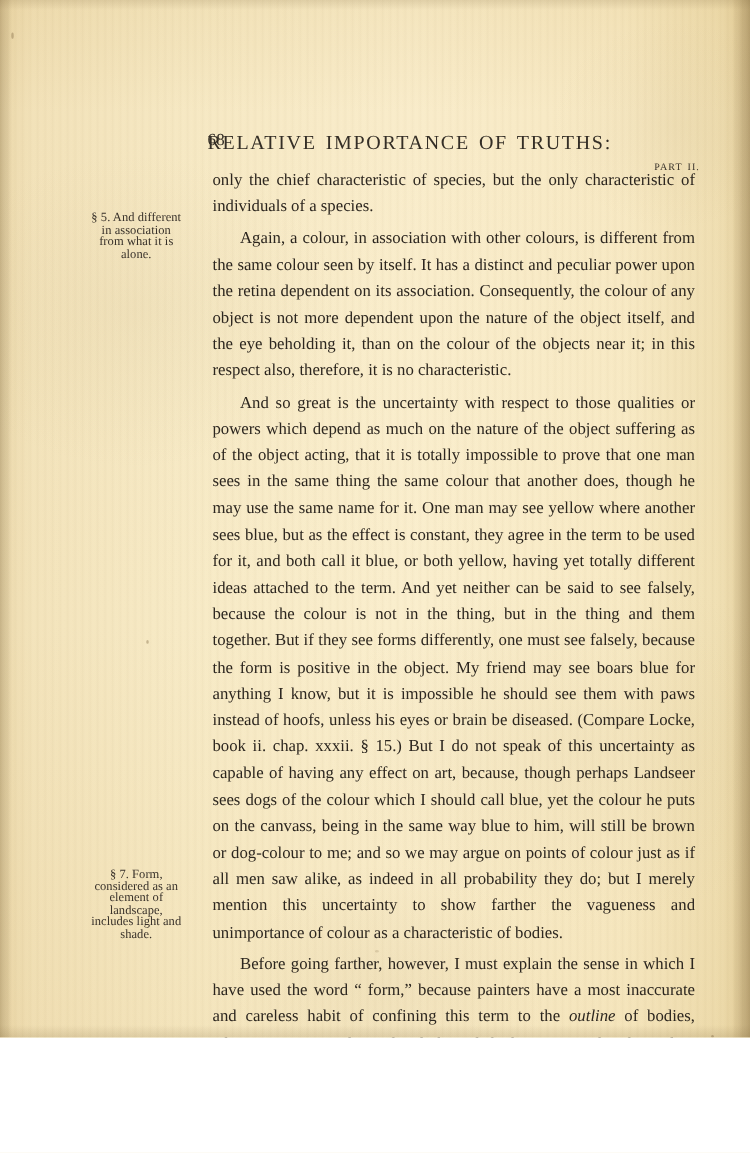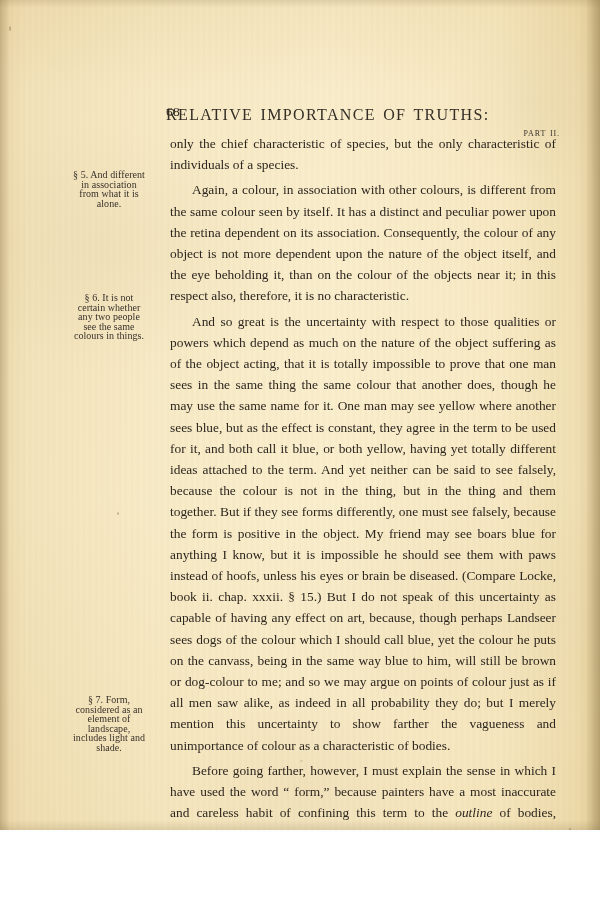--- a/index.html
+++ b/index.html
@@ -184,21 +184,20 @@
   <div class="speck" style="left:9px; top:26px; width:2px; height:5px;"></div>
   <div class="speck" style="left:300px; top:760px; width:3px; height:2px; opacity:.5;"></div>
 
   <div class="running-head">
     <span class="rh-folio">68</span>
     <span class="rh-title">Relative Importance of Truths:</span>
     <span class="rh-part">Part II.</span>
   </div>
 
   <div class="margin-note" id="note-5">§ 5.  And different in association from what it is alone.</div>
-  <div class="margin-note" id="note-6">§ 6.  It is not certain whether any two people see the same colours in things.</div>
   <div class="margin-note" id="note-7">§ 7.  Form, considered as an element of landscape, includes light and shade.</div>
 
   <div id="body-column">
     <p class="para cont">only the chief characteristic of species, but the only characteristic of individuals of a species.</p>
     <p class="para">Again, a colour, in association with other colours, is different from the same colour seen by itself.  It has a distinct and peculiar power upon the retina dependent on its association.  Consequently, the colour of any object is not more dependent upon the nature of the object itself, and the eye beholding it, than on the colour of the objects near it; in this respect also, therefore, it is no characteristic.</p>
     <p class="para">
       <span>And so great is the uncertainty with respect to those qualities or powers which depend as much on the nature of the object suffering as of the object acting, that it is totally impossible to prove that one man sees in the same thing the same colour that another does, though he may use the same name for it.  One man may see yellow where another sees blue, but as the effect is constant, they agree in the term to be used for it, and both call it blue, or both yellow, having yet totally different ideas attached to the term. And yet neither can be said to see falsely, because the colour is not in the thing, but in the thing and them together.  But if they see forms differently, one must see falsely, because the form is positive in the object.  My friend may see boars blue for anything I know, but it is impossible he should see them with paws instead of hoofs, unless his eyes or brain be diseased.  (Compare Locke, book ii. chap. xxxii. § 15.)  But I do not speak of this uncertainty as capable of having any effect on art, because, though perhaps Landseer sees dogs of the colour which I should call blue, yet the colour he puts on the canvass, being in the same way blue to him, will still be brown or dog-colour to me; and so we may argue on points of colour just as if all men saw alike, as indeed in all probability they do; but I merely mention this uncertainty to show farther the vagueness and unimportance of colour as a characteristic of bodies.</span>
     </p>
     <p class="para">
       <span>Before going farther, however, I must explain the sense in which I have used the word “ form,” because painters have a most inaccurate and careless habit of confining this term to the </span><i>outline</i><span> of bodies, whereas it necessarily implies light and shade.  It is true that the outline and the chiaroscuro must be separate subjects of</span>

